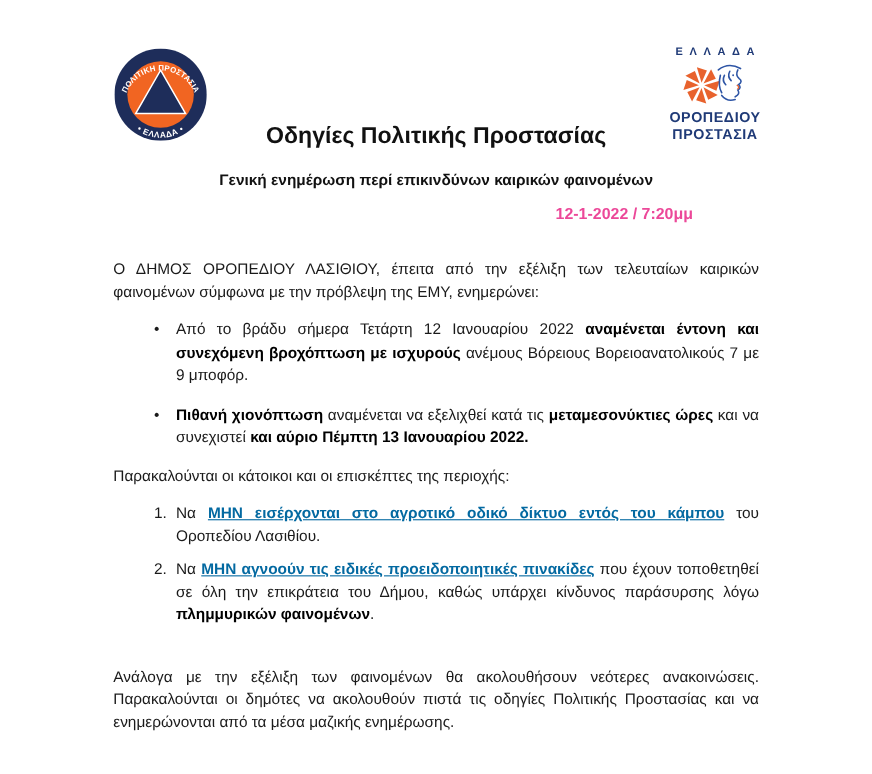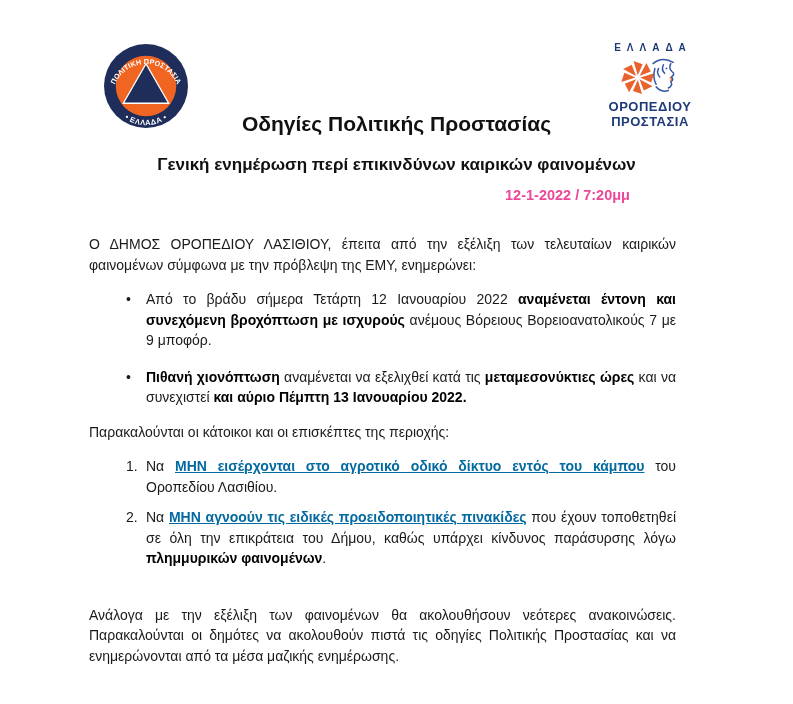--- a/index.html
+++ b/index.html
@@ -19,30 +19,30 @@
   .mun-dimos { font-size:10px; font-weight:700; letter-spacing:6px; padding-left:6px; line-height:12px; }
   .mun-svg { width:96px; height:44px; display:block; margin:1px auto 0; }
   .mun-line { font-size:13px; font-weight:700; letter-spacing:0.5px; line-height:15px; }
 
   .title {
     position:absolute; top:112px; left:0; right:0; text-align:center;
     font-size:21px; font-weight:700; color:#111111;
   }
   .subtitle {
     position:absolute; top:155px; left:0; right:0; text-align:center;
-    font-size:17px; font-weight:700; color:#111111;
+    font-size:14px; font-weight:700; color:#111111;
   }
   .dateline {
     position:absolute; top:187px; right:163px;
     font-size:14.5px; font-weight:700; color:#ec4899;
   }
 
   
   .content {
-    position:absolute; top:208px; left:89px; width:587px;
+    position:absolute; top:208px; left:103px; width:587px;
     font-size:14px; line-height:20.5px; text-align:justify;
   }
   .intro   { margin-top:26px; }
   .blist   { margin-top:14px; }
   .li      { position:relative; padding-left:57px; }
   .li + .li{ margin-top:16px; }
   .marker  { position:absolute; left:37px; top:0; }
   .request { }
   .nlist   { margin-top:13px; }
   .nli + .nli { margin-top:10px; }

